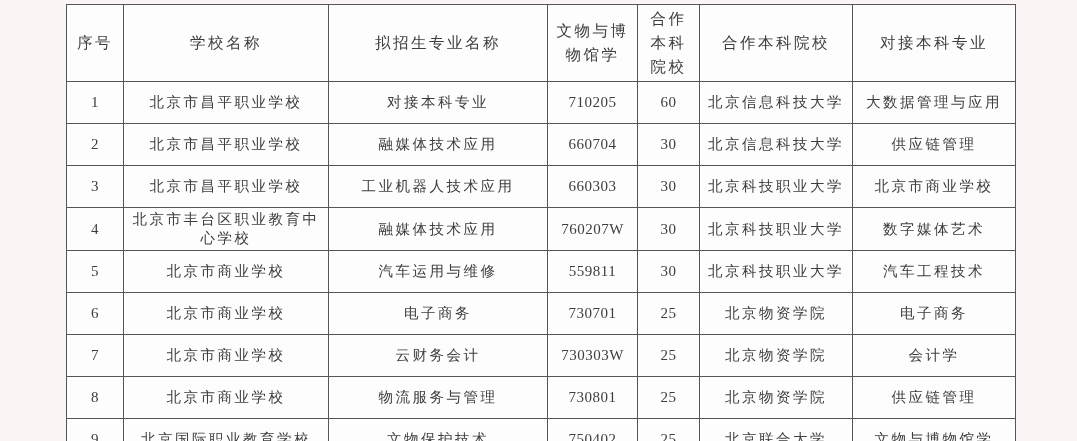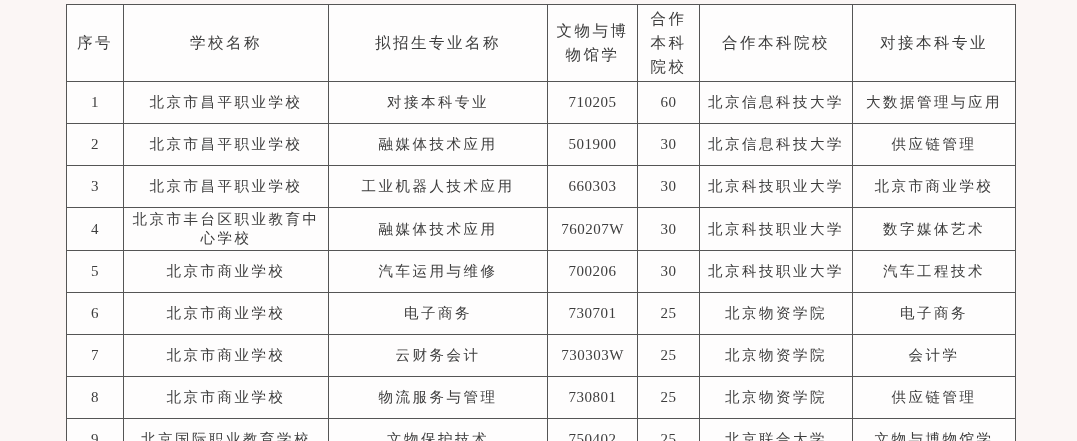--- a/index.html
+++ b/index.html
@@ -83,21 +83,21 @@
           <td>对接本科专业</td>
           <td class="num">710205</td>
           <td class="num">60</td>
           <td>北京信息科技大学</td>
           <td>大数据管理与应用</td>
         </tr>
         <tr>
           <td class="num">2</td>
           <td>北京市昌平职业学校</td>
           <td>融媒体技术应用</td>
-          <td class="num">501900</td>
+          <td class="num">660704</td>
           <td class="num">30</td>
           <td>北京信息科技大学</td>
           <td>供应链管理</td>
         </tr>
         <tr>
           <td class="num">3</td>
           <td>北京市昌平职业学校</td>
           <td>工业机器人技术应用</td>
           <td class="num">660303</td>
           <td class="num">30</td>
@@ -110,21 +110,21 @@
           <td>融媒体技术应用</td>
           <td class="num">760207W</td>
           <td class="num">30</td>
           <td>北京科技职业大学</td>
           <td>数字媒体艺术</td>
         </tr>
         <tr>
           <td class="num">5</td>
           <td>北京市商业学校</td>
           <td>汽车运用与维修</td>
-          <td class="num">700206</td>
+          <td class="num">559811</td>
           <td class="num">30</td>
           <td>北京科技职业大学</td>
           <td>汽车工程技术</td>
         </tr>
         <tr>
           <td class="num">6</td>
           <td>北京市商业学校</td>
           <td>电子商务</td>
           <td class="num">730701</td>
           <td class="num">25</td>

